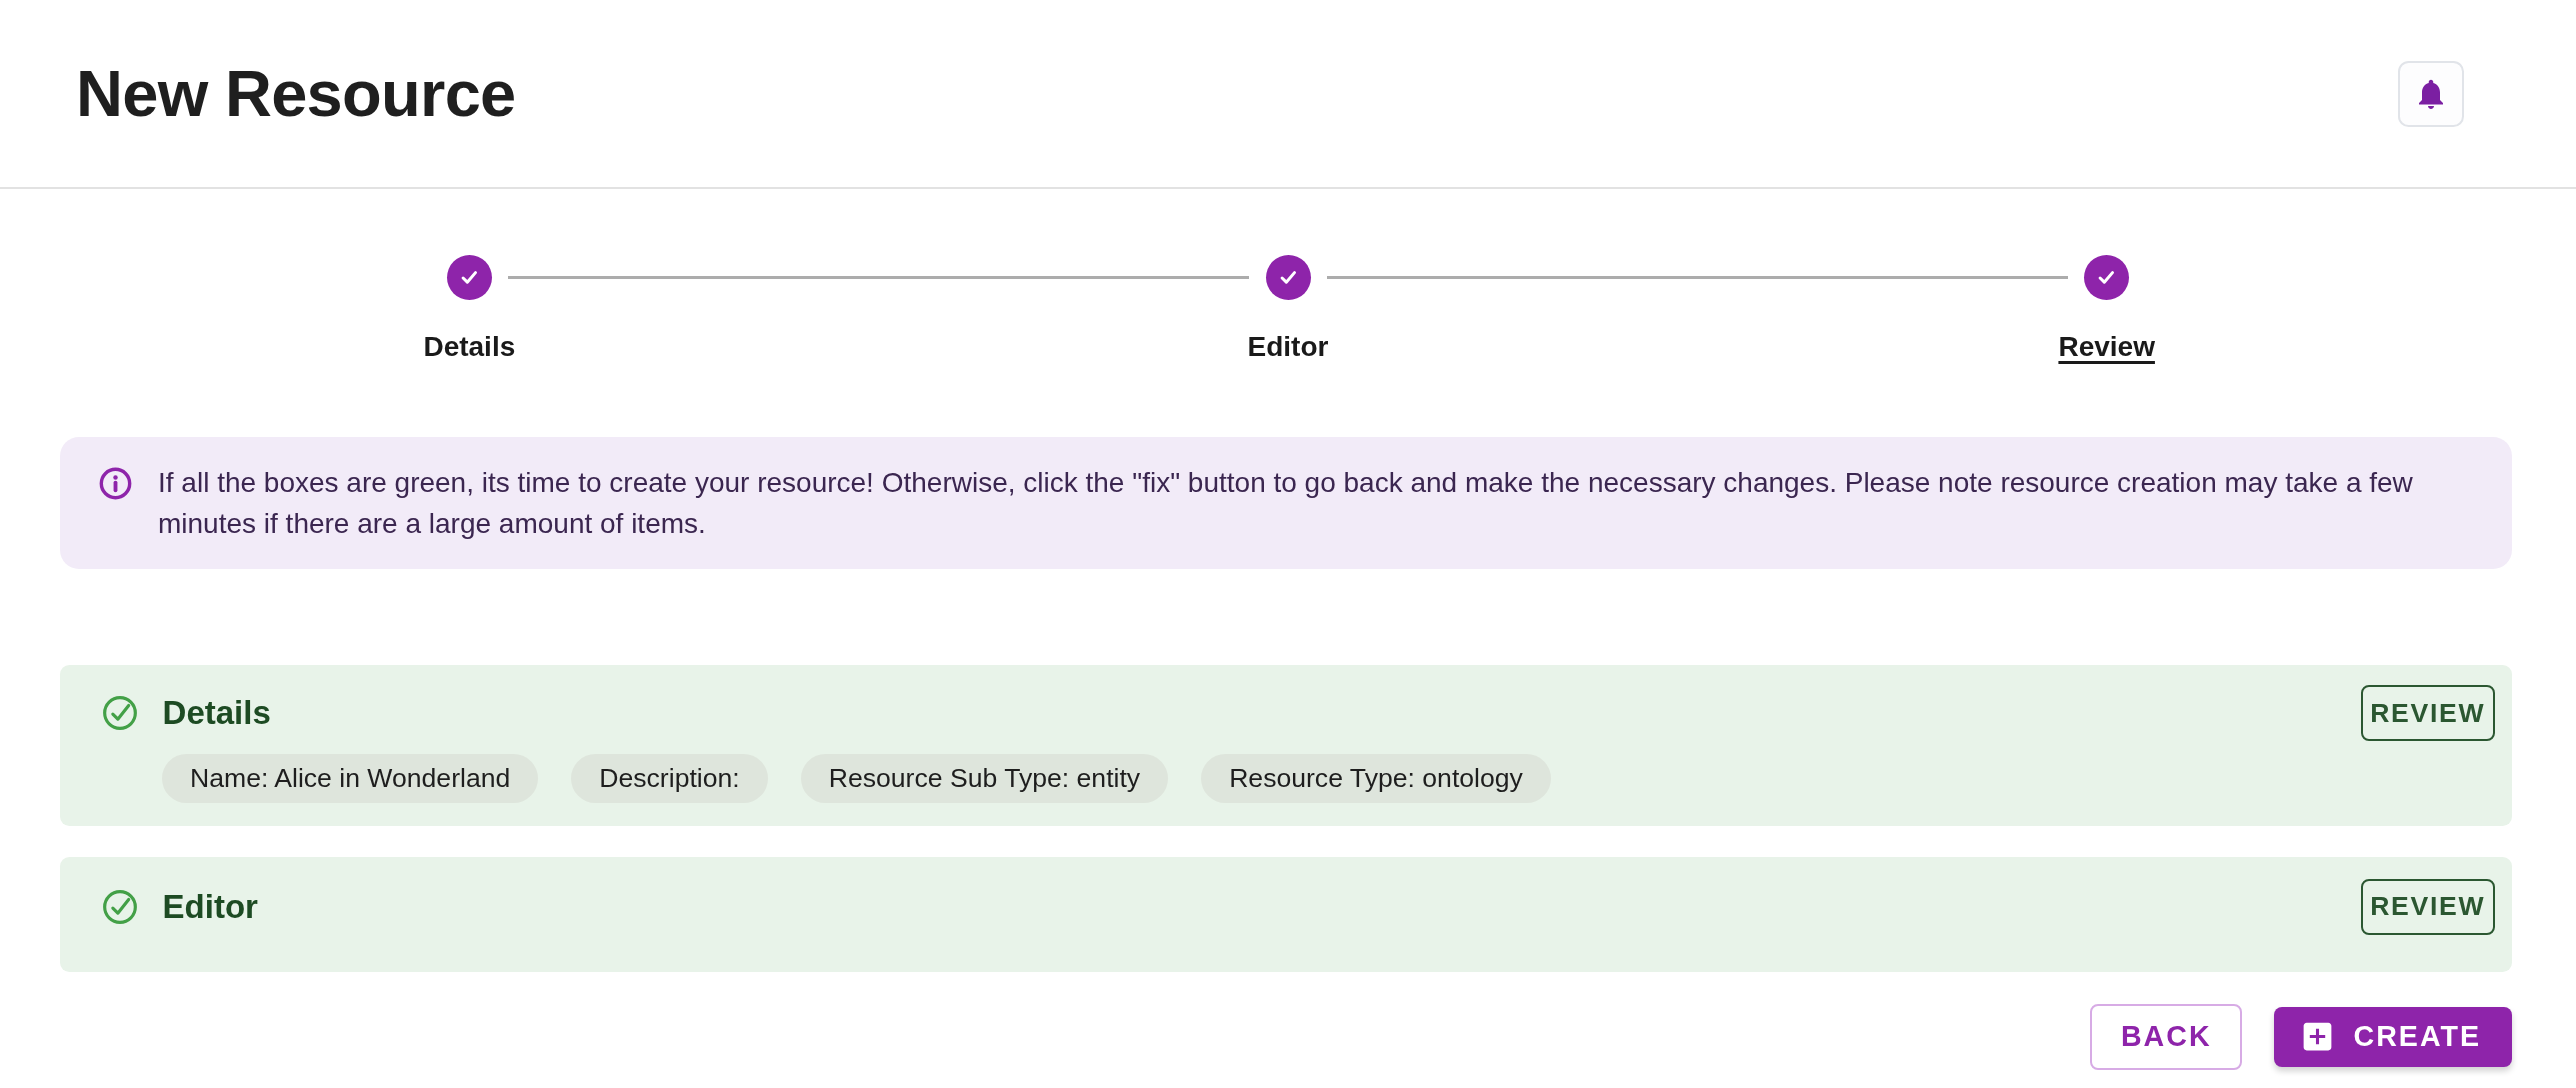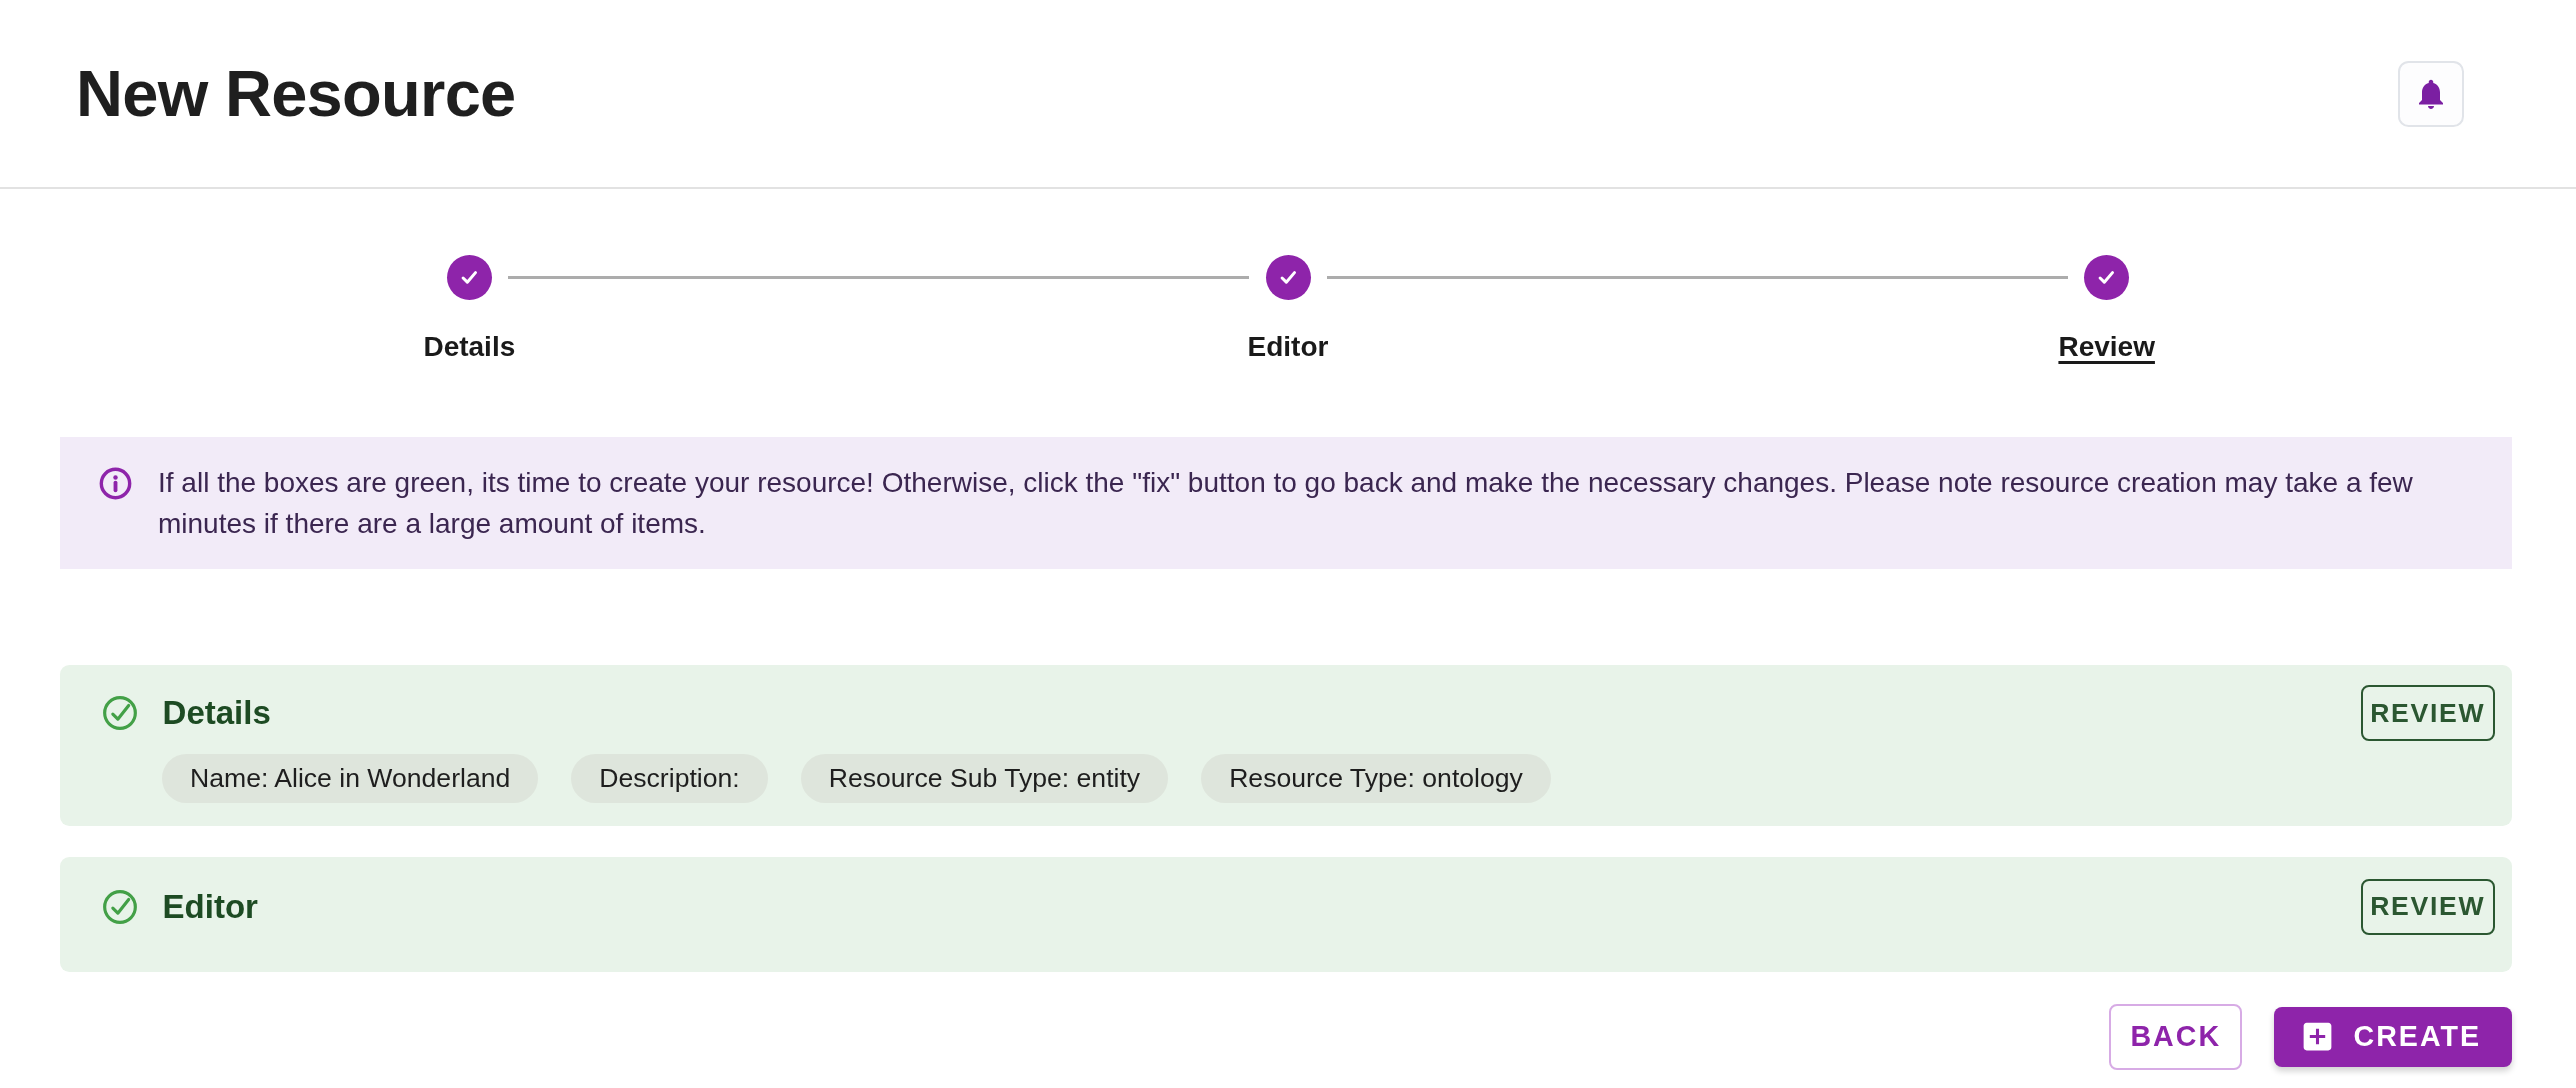--- a/index.html
+++ b/index.html
@@ -57,21 +57,21 @@
   .step-label.active {
     text-decoration: underline;
     text-underline-offset: 5.3px;
     text-decoration-thickness: 2.7px;
   }
 
   
   .banner {
     margin: 74px 64px 0 60px;
     background: #F2EBF8;
-    border-radius: 0;
+    border-radius: 19px;
     padding: 25px 32px 25px 37px;
     display: flex; align-items: flex-start;
   }
   .banner .info-ic { flex: 0 0 auto; margin-top: 3.3px; }
   .banner p {
     margin-left: 24px;
     font-size: 28px; line-height: 41px;
     color: #3B2650;
   }
 
@@ -113,21 +113,21 @@
     white-space: nowrap;
   }
 
   
   .actions {
     margin-top: 32px;
     display: flex; justify-content: flex-end; align-items: center;
     gap: 32px; padding-right: 64px;
   }
   .back-btn {
-    width: 133px; height: 66px;
+    width: 152px; height: 66px;
     background: #FFFFFF;
     border: 2px solid #D7ABE5;
     border-radius: 8px;
     color: #8E24AA;
     font-family: "Liberation Sans", sans-serif;
     font-size: 28.6px; font-weight: 600; letter-spacing: 2px;
     cursor: pointer;
   }
   .create-btn {
     height: 60px;

